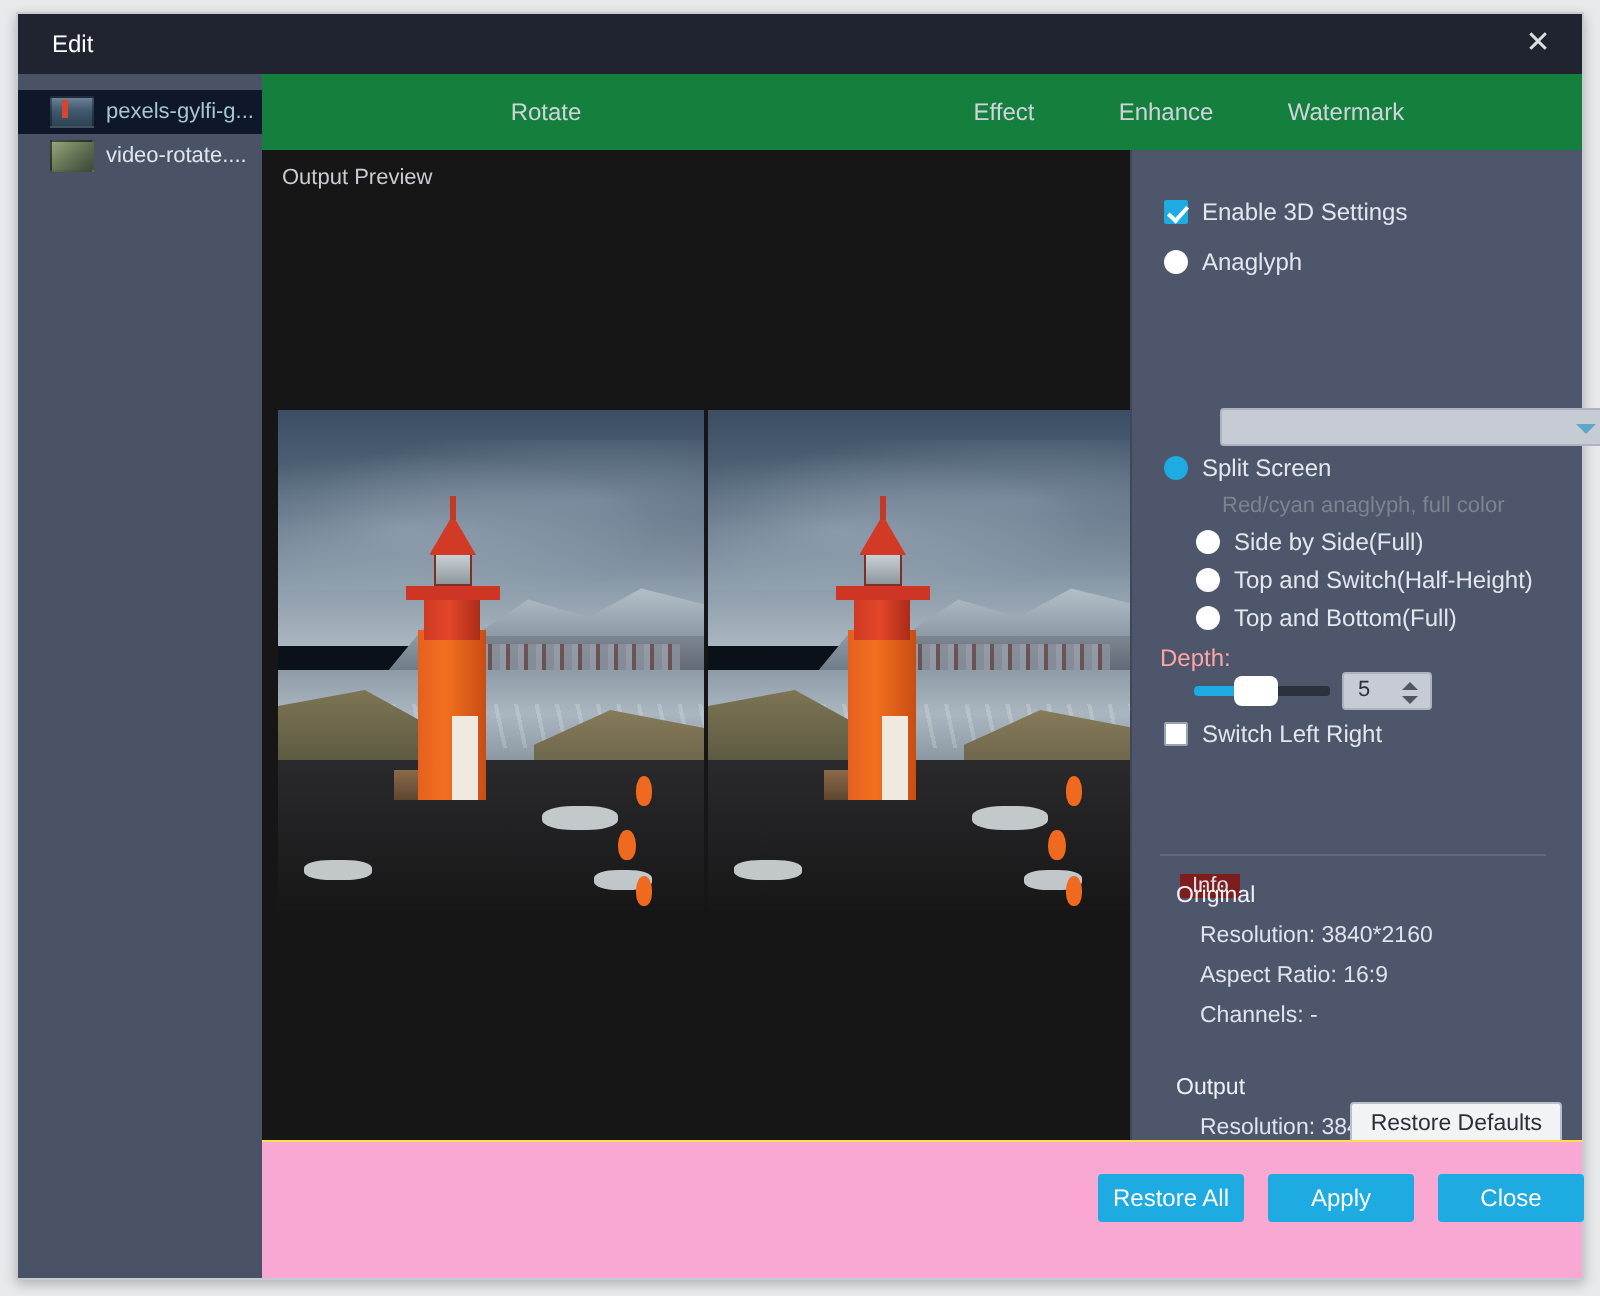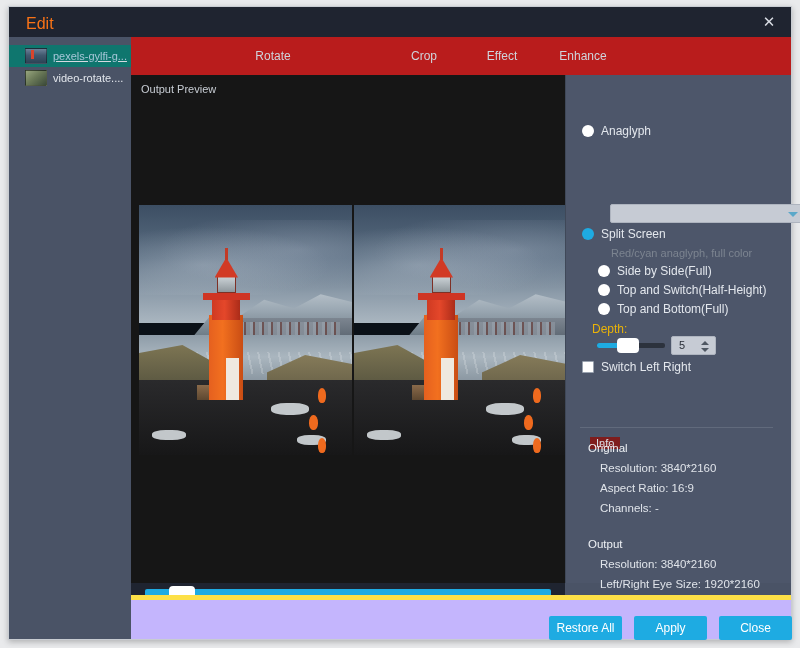--- a/index.html
+++ b/index.html
@@ -15,21 +15,21 @@
     background:#4a5366;border:1px solid #c8ccd2;box-sizing:border-box;
     box-shadow:0 2px 6px rgba(0,0,0,.25);
   }
 
   
   .titlebar{
     position:absolute;left:0;top:0;width:100%;height:30px;
     background:#1f2430;
   }
   .titlebar .title{
-    position:absolute;left:17px;top:8px;font-size:16px;color:#f97316;
+    position:absolute;left:17px;top:8px;font-size:12px;color:#ffffff;
   }
   .closebtn{
     position:absolute;right:0;top:0;width:44px;height:30px;
     color:#d9dde4;font-size:15px;line-height:30px;text-align:center;cursor:pointer;
   }
 
   
   .sidebar{
     position:absolute;left:0;top:30px;width:122px;bottom:0;
     background:#4a5366;
@@ -39,32 +39,32 @@
     padding-left:16px;cursor:pointer;box-sizing:border-box;
   }
   .file-item .thumb{
     width:22px;height:16px;flex:0 0 22px;margin-right:6px;
     border:1px solid rgba(0,0,0,.35);box-sizing:border-box;
     background-size:cover;background-position:center;
   }
   .file-item .fname{
     font-size:11px;color:#e2e6ec;white-space:nowrap;overflow:hidden;
   }
-  .file-item.selected{background:#0f766e;text-decoration:underline;}
+  .file-item.selected{background:#0f172a;}
   .file-item.selected .fname{color:#a6c6d8;}
   .file-item.alt{background:#5a6378;}
   .thumb-a{background:linear-gradient(180deg,#6d8198 0%,#41586e 45%,#2d4355 100%);}
   .thumb-a::after{content:"";position:absolute;left:22px;top:5px;width:3px;height:9px;background:#d8452d;}
   .thumb-b{background:linear-gradient(110deg,#b9b2a6 0%,#7d7a72 40%,#3e4a52 100%);}
   .thumb-c{background:linear-gradient(140deg,#97a57e 0%,#6b7a58 45%,#3b4a3a 100%);}
 
   
   .tabbar{
     position:absolute;left:122px;top:30px;right:0;height:38px;
-    background:#b91c1c;
+    background:#15803d;
   }
   .tab{
     position:absolute;top:0;height:38px;line-height:38px;text-align:center;
     font-size:12px;color:#cfd4dc;cursor:pointer;
   }
   .tab.active{background:#1eabe2;color:#ffffff;}
 
   
   .preview{
     position:absolute;left:122px;top:68px;width:470px;bottom:56px;
@@ -179,21 +179,21 @@
   .combo{
     position:absolute;left:44px;top:129px;width:196px;height:19px;
     background:#c6cbd4;border:1px solid #aeb4bf;border-radius:2px;box-sizing:border-box;
   }
   .combo .ctext{position:absolute;left:0;top:2px;font-size:11px;color:#7c8490;margin-top:40px;}
   .combo .carrow{
     position:absolute;right:7px;top:7px;width:0;height:0;
     border-left:5px solid transparent;border-right:5px solid transparent;
     border-top:5px solid #5ba8c9;
   }
-  .depth-label{position:absolute;left:26px;top:247px;font-size:12px;color:#eab308;}
+  .depth-label{position:absolute;left:14px;top:247px;font-size:12px;color:#fca5a5;}
   .dslider{position:absolute;left:31px;top:268px;width:68px;height:5px;
     background:#2c323d;border-radius:2px;}
   .dslider .fill{position:absolute;left:0;top:0;width:22px;height:5px;background:#1eabe2;border-radius:2px;}
   .dslider .dthumb{position:absolute;left:20px;top:-5px;width:22px;height:15px;background:#fff;border-radius:4px;}
   .spin{
     position:absolute;left:105px;top:261px;width:45px;height:19px;
     background:#c6cbd4;border:1px solid #aeb4bf;border-radius:2px;box-sizing:border-box;
   }
   .spin .sval{position:absolute;left:7px;top:2px;font-size:11px;color:#2a2f38;}
   .spin .sup,.spin .sdn{position:absolute;right:6px;width:0;height:0;
@@ -213,22 +213,22 @@
   .info-head{position:absolute;font-size:11.5px;color:#eef1f5;}
 
   .restore-def{
     position:absolute;right:10px;bottom:10px;height:20px;padding:0 9px;
     background:#f2f3f5;border:1px solid #b9bfc8;border-radius:2px;
     font-size:11.5px;color:#2a2f38;line-height:20px;cursor:pointer;
   }
 
   
   .footer{
-    position:absolute;left:122px;right:0;bottom:0;height:44px;
-    background:#c4b5fd;border-top:5px solid #fde047;box-sizing:border-box;
+    position:absolute;left:122px;right:0;bottom:0;height:69px;
+    background:#f9a8d4;border-top:1px solid #fde047;box-sizing:border-box;
   }
   .btn{
     position:absolute;top:16px;height:24px;width:73px;
     background:#1eabe2;border:none;border-radius:2px;
     color:#ffffff;font-size:12px;font-family:inherit;cursor:pointer;
   }
 </style>
 </head>
 <body>
 
@@ -246,23 +246,23 @@
       <span class="fname">pexels-gylfi-g...</span>
     </div>
     <div class="file-item">
       <span class="thumb thumb-c"></span>
       <span class="fname">video-rotate....</span>
     </div>
   </div>
 
   <div class="tabbar">
     <div class="tab" style="left:104px;width:76px">Rotate</div>
-    <div class="tab" style="left:254px;width:78px">Crop</div>
     <div class="tab" style="left:410px;width:84px">Enhance</div>
     <div class="tab" style="left:332px;width:78px">Effect</div>
+    <div class="tab" style="left:494px;width:96px">Watermark</div>
   </div>
 
   <div class="preview">
     <div class="preview-label">Output Preview</div>
 
     <div class="video-wrap">
 
       <div class="eye">
         <div class="sky"></div>
           <div class="cloudy"></div>
@@ -331,20 +331,24 @@
     <div class="volbar">
       <div class="vthumb"></div>
     </div>
     <div class="tsep" style="left:304px"></div>
 
     <div class="timecode">00:00:01/00:00:17</div>
   </div>
 
   <div class="rpanel">
 
+    <div class="row" style="top:22px">
+      <span class="chk on"></span>
+      <span class="lbl">Enable 3D Settings</span>
+    </div>
 
     <div class="row" style="top:47px">
       <span class="rad"></span>
       <span class="lbl">Anaglyph</span>
     </div>
 
     <div class="combo">
       <span class="ctext">Red/cyan anaglyph, full color</span>
       <span class="carrow"></span>
     </div>
@@ -390,20 +394,21 @@
     <div class="info-line" style="left:34px;top:387px">Resolution: 3840*2160</div>
     <div class="info-line" style="left:34px;top:407px">Aspect Ratio: 16:9</div>
     <div class="info-line" style="left:34px;top:427px">Channels: -</div>
 
     <div class="info-head" style="left:22px;top:463px">Output</div>
     <div class="info-line" style="left:34px;top:483px">Resolution: 3840*2160</div>
     <div class="info-line" style="left:34px;top:503px">Left/Right Eye Size: 1920*2160</div>
     <div class="info-line" style="left:34px;top:523px">Aspect Ratio: 16:9</div>
     <div class="info-line" style="left:34px;top:543px">Channels: 2</div>
 
+    <div class="restore-def">Restore Defaults</div>
   </div>
 
   <div class="footer">
     <button class="btn" style="left:418px">Restore All</button>
     <button class="btn" style="left:503px">Apply</button>
     <button class="btn" style="left:588px">Close</button>
   </div>
 
 </div>
 

